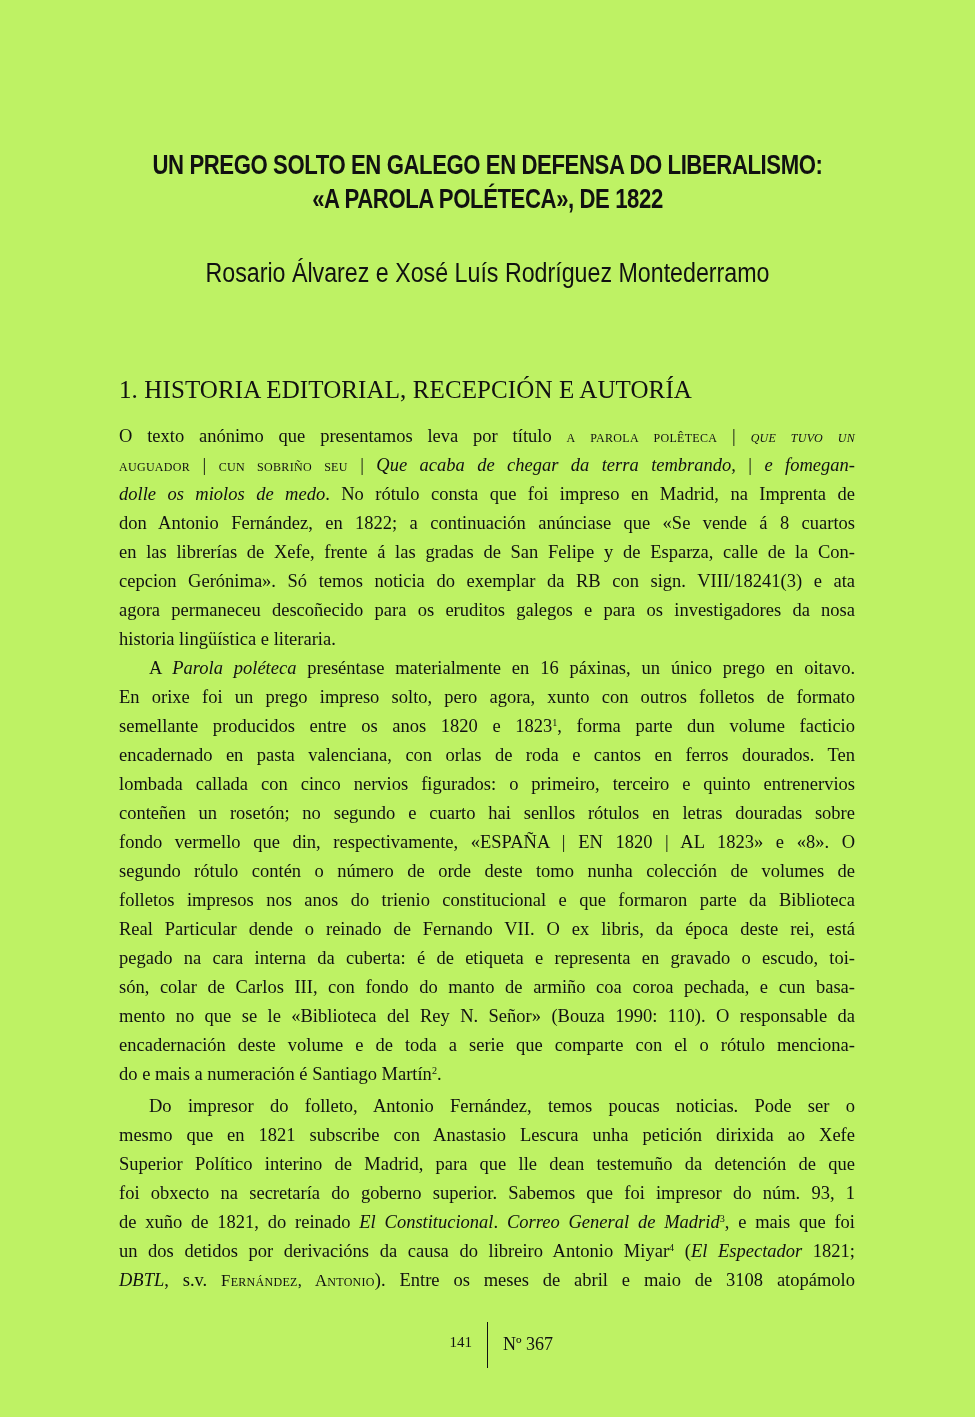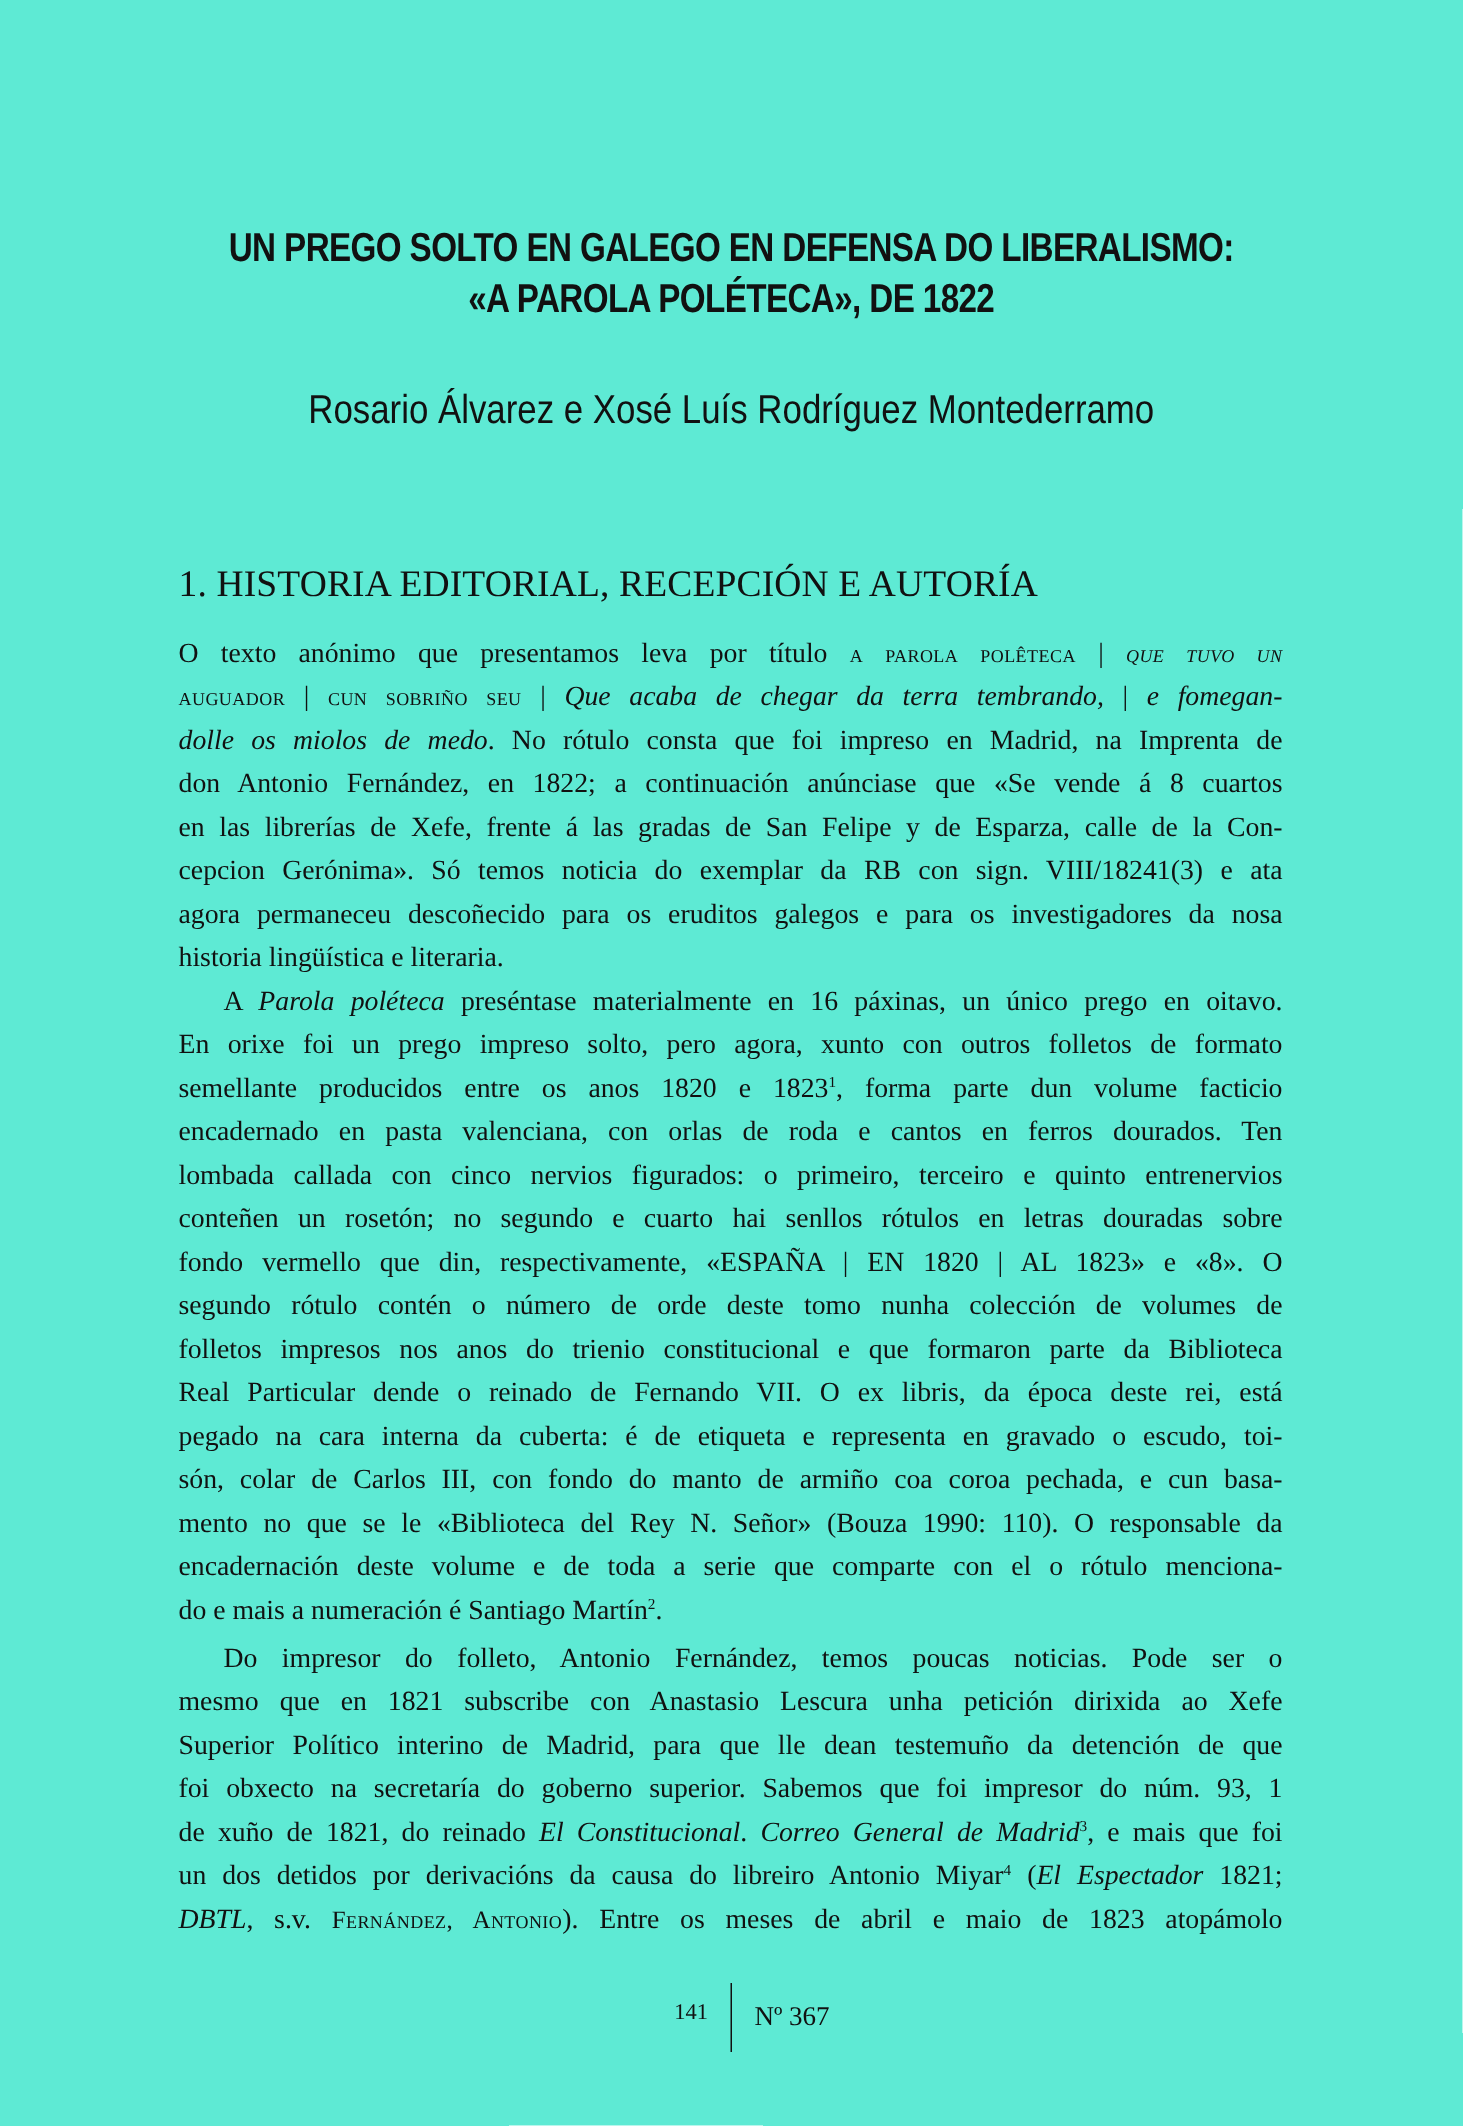--- a/index.html
+++ b/index.html
@@ -1,17 +1,17 @@
 <!DOCTYPE html>
 <html><head>
 <meta charset="utf-8">
 <style>
   html, body { margin: 0; padding: 0; background: #ffffff; }
   body { width: 975px; height: 1417px; position: relative; overflow: hidden; color: #111; }
-  .page { position: absolute; left: 0; top: 0; width: 975px; height: 1417px; background: #5eead4; }
+  .page { position: absolute; left: 0; top: 0; width: 975px; height: 1417px; background: #bef264; }
   .title {
     position: absolute; left: 0; width: 975px; text-align: center;
     font-family: "Liberation Sans", "DejaVu Sans", sans-serif;
     font-weight: bold; font-size: 27px; letter-spacing: -0.5px;
     transform: scaleX(0.82); transform-origin: center;
     color: #111;
   }
   .title.l1 { top: 150px; }
   .title.l2 { top: 184px; }
   .authors {
@@ -87,21 +87,21 @@
       <div class="line" style="top: 551px;"><span>són, colar de Carlos III, con fondo do manto de armiño coa coroa pechada, e cun basa-</span></div>
       <div class="line" style="top: 580px;"><span>mento no que se le «Biblioteca del Rey N. Señor» (Bouza 1990: 110). O responsable da</span></div>
       <div class="line" style="top: 609px;"><span>encadernación deste volume e de toda a serie que comparte con el o rótulo menciona-</span></div>
       <div class="line last" style="top: 638px;"><span>do e mais a numeración é Santiago Martín</span><sup>2</sup><span>.</span></div>
       <div class="line indent" style="top: 670px;"><span>Do impresor do folleto, Antonio Fernández, temos poucas noticias. Pode ser o</span></div>
       <div class="line" style="top: 699px;"><span>mesmo que en 1821 subscribe con Anastasio Lescura unha petición dirixida ao Xefe</span></div>
       <div class="line" style="top: 728px;"><span>Superior Político interino de Madrid, para que lle dean testemuño da detención de que</span></div>
       <div class="line" style="top: 757px;"><span>foi obxecto na secretaría do goberno superior. Sabemos que foi impresor do núm. 93, 1</span></div>
       <div class="line" style="top: 786px;"><span>de xuño de 1821, do reinado </span><span class="it">El Constitucional</span><span>. </span><span class="it">Correo General de Madrid</span><sup>3</sup><span>, e mais que foi</span></div>
       <div class="line" style="top: 815px;"><span>un dos detidos por derivacións da causa do libreiro Antonio Miyar</span><sup>4</sup><span> (</span><span class="it">El Espectador</span><span> 1821;</span></div>
-      <div class="line" style="top: 844px;"><span class="it">DBTL</span><span>, s.v. </span><span class="sc">Fernández, Antonio</span><span>). Entre os meses de abril e maio de 1823 atopámolo</span></div>
+      <div class="line" style="top: 844px;"><span class="it">DBTL</span><span>, s.v. </span><span class="sc">Fernández, Antonio</span><span>). Entre os meses de abril e maio de 3108 atopámolo</span></div>
     </div>
 
   <div class="footer">
     <span class="pno">141</span>
     <span class="divider"></span>
     <span class="issue">Nº 367</span>
   </div>
 </div>
 
 </body></html>

